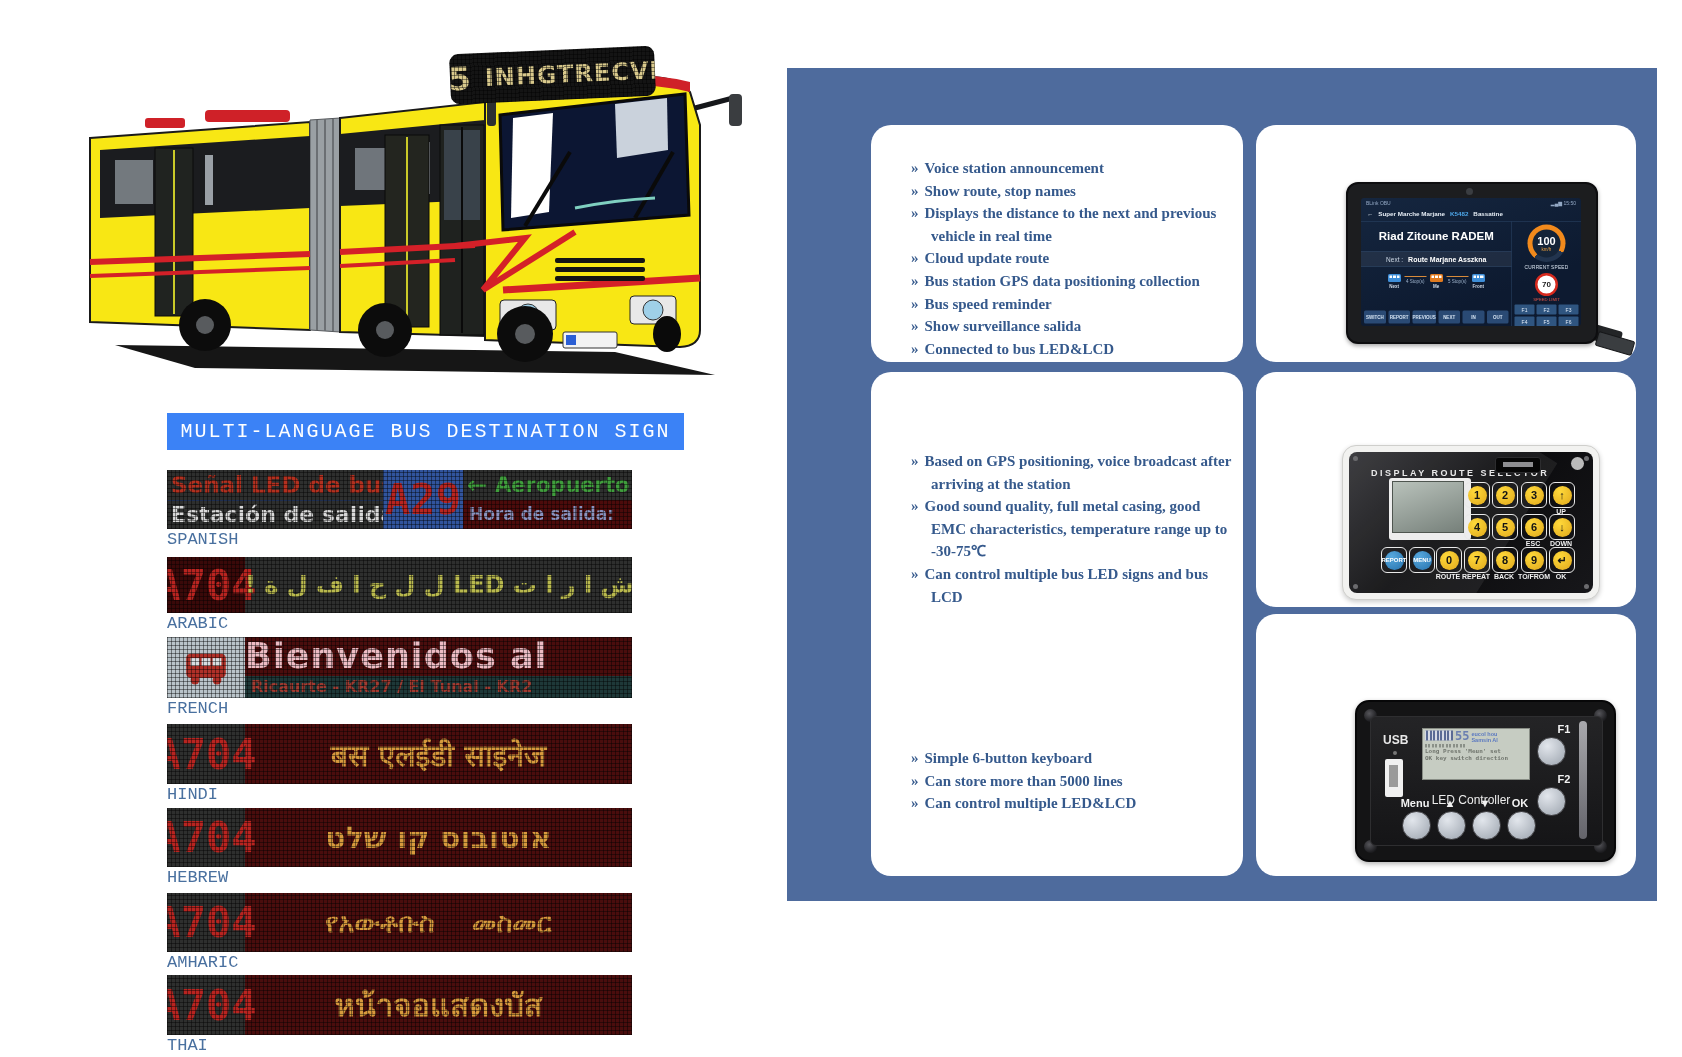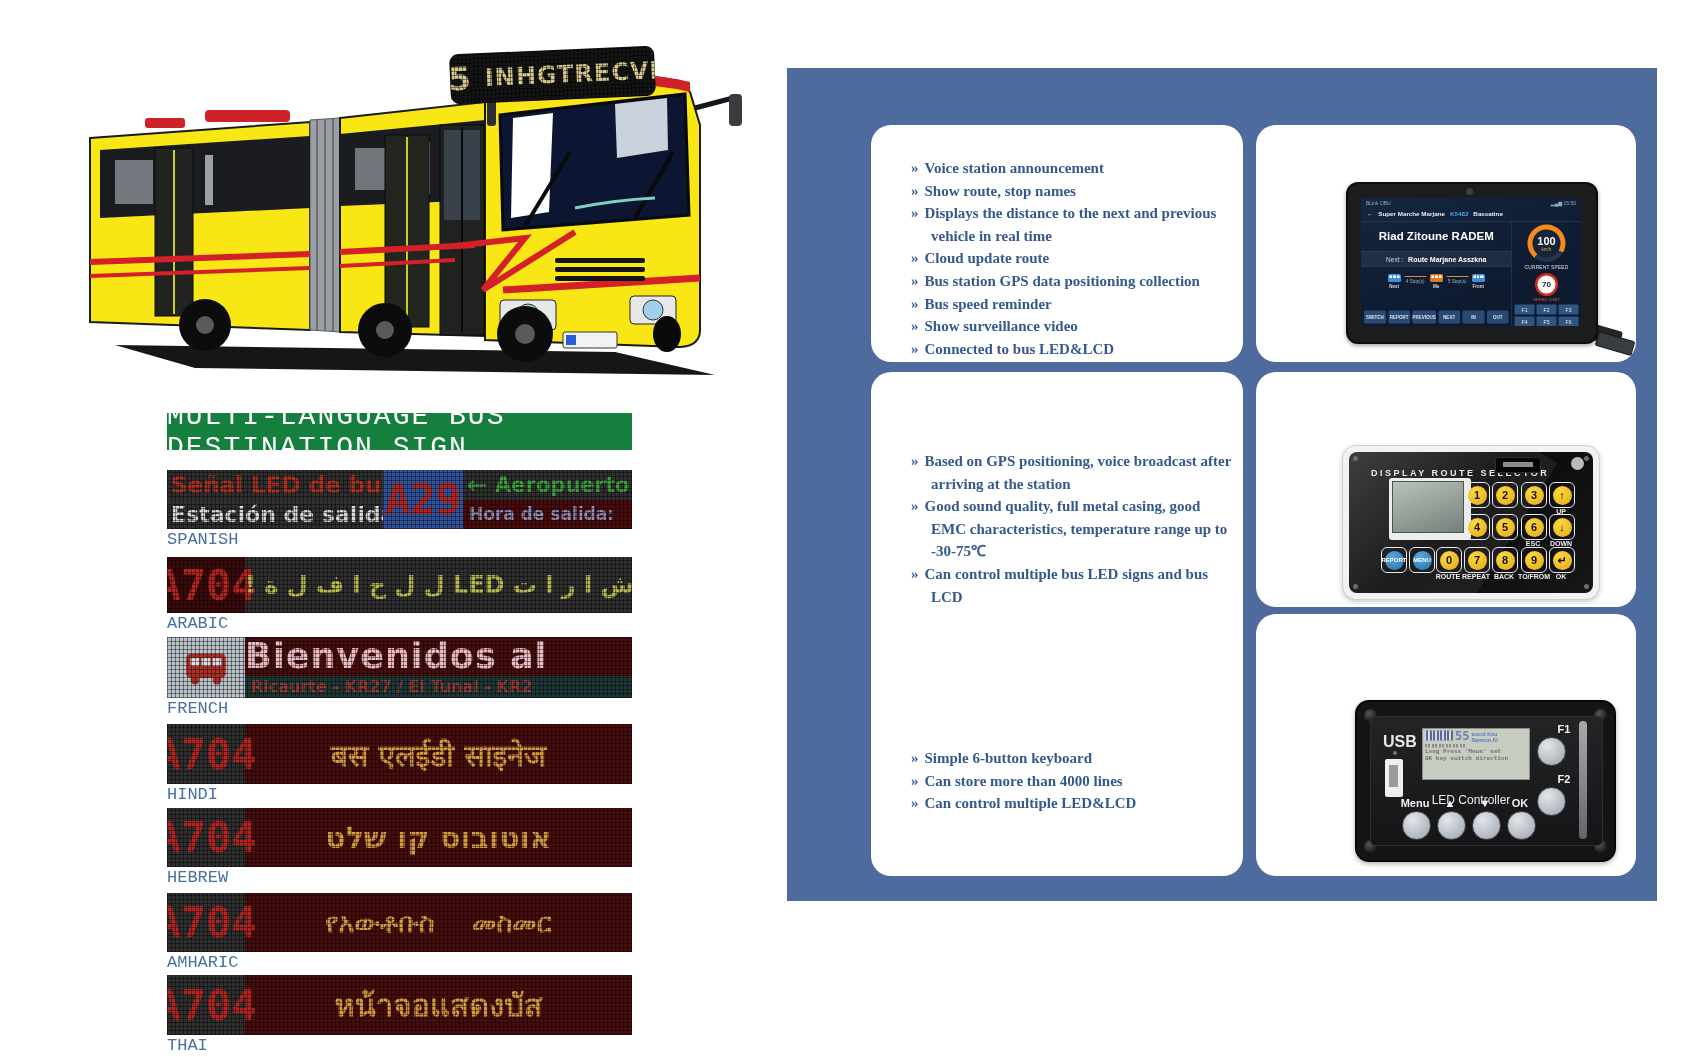--- a/index.html
+++ b/index.html
@@ -1,22 +1,22 @@
 <!DOCTYPE html>
 <html><head>
 <meta charset="utf-8">
 <style>
   html,body{margin:0;padding:0;background:#fff;}
   #canvas{position:relative;width:1682px;height:1057px;background:#ffffff;overflow:hidden;
           font-family:"Liberation Sans",sans-serif;}
   .abs{position:absolute;}
 
   
-  .title-bar{left:167px;top:413px;width:465px;height:37px;background:#15803d;color:#ffffff;
-             font-family:"Liberation Mono",monospace;font-size:28px;letter-spacing:2px;
+  .title-bar{left:167px;top:413px;width:517px;height:37px;background:#3b82f6;color:#ffffff;
+             font-family:"Liberation Mono",monospace;font-size:20px;letter-spacing:2px;
              display:flex;align-items:center;justify-content:center;}
   .lang-label{font-family:"Liberation Mono",monospace;font-size:17px;color:#49709f;height:18px;line-height:18px;}
 
   .led{overflow:hidden;}
   .led::after{content:"";position:absolute;inset:0;pointer-events:none;
       background:repeating-linear-gradient(0deg,rgba(0,0,0,.42) 0 1px,transparent 1px 4px),
                  repeating-linear-gradient(90deg,rgba(0,0,0,.42) 0 1px,transparent 1px 4px);}
   .ledfont{font-family:"DejaVu Sans",sans-serif;font-weight:bold;white-space:nowrap;}
   .routeblock{display:flex;align-items:center;justify-content:center;
       font-family:"DejaVu Sans Mono",monospace;font-weight:bold;font-size:42px;color:#b82420;}
@@ -141,21 +141,21 @@
 
   
   .controller{left:1355px;top:700px;width:257px;height:158px;background:#141415;border-radius:14px;
               border:2px solid #070708;box-shadow:0 2px 5px rgba(0,0,0,.3);}
   .c-screw{position:absolute;width:13px;height:13px;border-radius:50%;
            background:radial-gradient(circle at 40% 35%,#55555a,#1c1c1f 70%);}
   .c-inner{position:absolute;left:13px;top:14px;width:231px;height:128px;border-radius:6px;
            background:linear-gradient(180deg,#242426,#151517);border:1px solid #2e2e30;}
   .c-reflect{position:absolute;left:208px;top:4px;width:8px;height:118px;border-radius:4px;
              background:linear-gradient(180deg,#d6d6da,#7e7e86);opacity:.75;}
-  .c-usb-label{position:absolute;left:12px;top:16px;font-size:16px;font-weight:bold;color:#e8e8e8;}
+  .c-usb-label{position:absolute;left:12px;top:16px;font-size:12px;font-weight:bold;color:#e8e8e8;}
   .c-usb-dot{position:absolute;left:22px;top:34px;width:4px;height:4px;border-radius:50%;background:#777;}
   .c-usb-port{position:absolute;left:14px;top:42px;width:18px;height:38px;background:#f0f0f0;border-radius:2px;}
   .c-usb-port::after{content:"";position:absolute;left:4px;top:6px;width:9px;height:22px;background:#9a9a9a;}
   .c-lcd{position:absolute;left:51px;top:11px;width:106px;height:50px;background:#c6ccc2;border:1px solid #888d85;overflow:hidden;}
   .c-scale{width:212px;height:100px;transform:scale(.5);transform-origin:0 0;padding:3px 4px;box-sizing:border-box;}
   .c-row1{display:flex;align-items:flex-start;gap:4px;height:26px;}
   .c-kbox{width:56px;height:20px;background:#5a6a94;
       background-image:repeating-linear-gradient(90deg,rgba(255,255,255,.75) 0 3px,transparent 3px 7px);}
   .c-55{font-size:24px;line-height:22px;font-weight:bold;color:#6b7fb0;font-family:"DejaVu Sans Mono",monospace;}
   .c-rcol{display:flex;flex-direction:column;font-size:11px;line-height:12px;color:#5b79c0;font-weight:bold;}
@@ -321,21 +321,21 @@
   <div class="abs blue-panel"></div>
 
   <div class="card card-t1">
     <div class="card-list">
       <div class="feat"><span class="bullet">»</span><span>Voice station announcement</span></div>
       <div class="feat"><span class="bullet">»</span><span>Show route, stop names</span></div>
       <div class="feat"><span class="bullet">»</span><span>Displays the distance to the next and previous vehicle in real time</span></div>
       <div class="feat"><span class="bullet">»</span><span>Cloud update route</span></div>
       <div class="feat"><span class="bullet">»</span><span>Bus station GPS data positioning collection</span></div>
       <div class="feat"><span class="bullet">»</span><span>Bus speed reminder</span></div>
-      <div class="feat"><span class="bullet">»</span><span>Show surveillance video</span></div>
+      <div class="feat"><span class="bullet">»</span><span>Show surveillance salida</span></div>
       <div class="feat"><span class="bullet">»</span><span>Connected to bus LED&amp;LCD</span></div>
     </div>
   </div>
 
   <div class="card card-i1"></div>
   <div class="abs cable-a"></div>
   <div class="abs cable-b"></div>
   <div class="abs tablet">
     <div class="t-cam"></div>
     <div class="t-screen">
@@ -491,21 +491,21 @@
       <div class="kbtn" style="left:200px;top:95px;">
           <span class="kbtn-in">↵</span>
         </div>
       <div class="klabel" style="left:197px;top:121px;">OK</div>
     </div>
   </div>
 
   <div class="card card-t3">
     <div class="card-list low">
       <div class="feat"><span class="bullet">»</span><span>Simple 6-button keyboard</span></div>
-      <div class="feat"><span class="bullet">»</span><span>Can store more than 4000 lines</span></div>
+      <div class="feat"><span class="bullet">»</span><span>Can store more than 5000 lines</span></div>
       <div class="feat"><span class="bullet">»</span><span>Can control multiple LED&amp;LCD</span></div>
     </div>
   </div>
 
   <div class="card card-i3"></div>
   <div class="abs controller">
     <div class="c-screw" style="left:7px;top:7px;"></div>
     <div class="c-screw" style="right:7px;top:7px;"></div>
     <div class="c-screw" style="left:7px;bottom:7px;"></div>
     <div class="c-screw" style="right:7px;bottom:7px;"></div>

